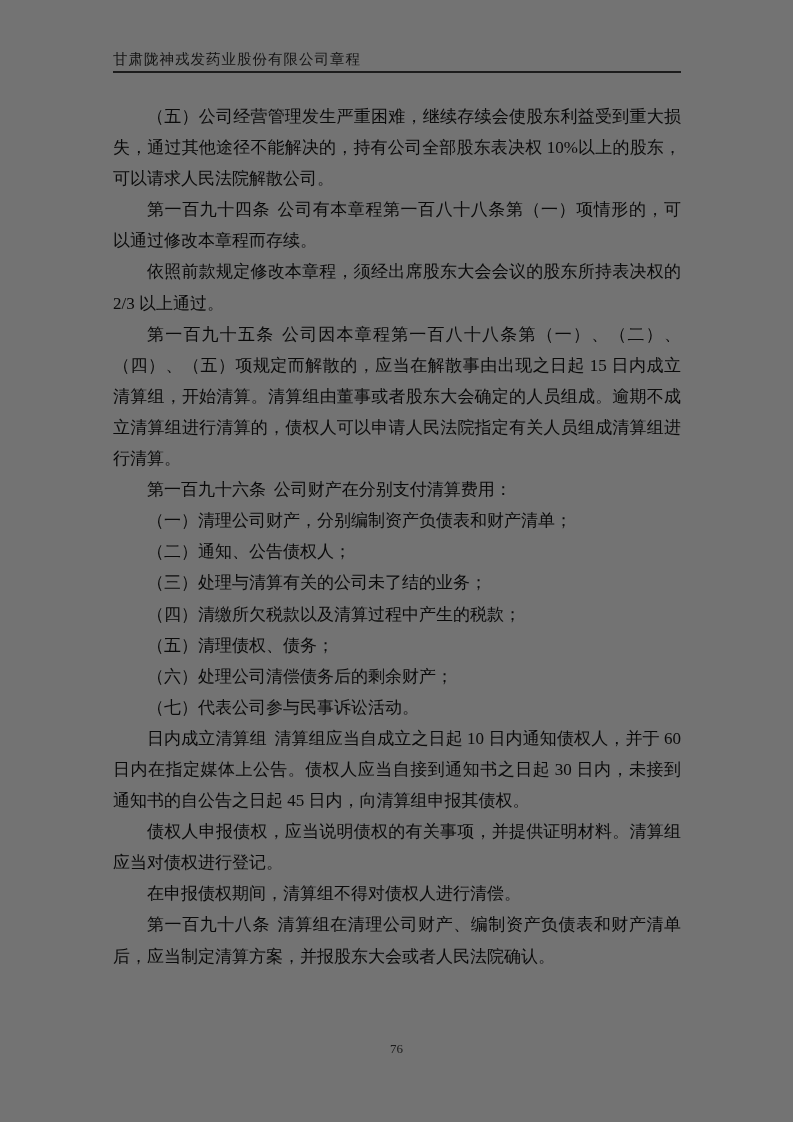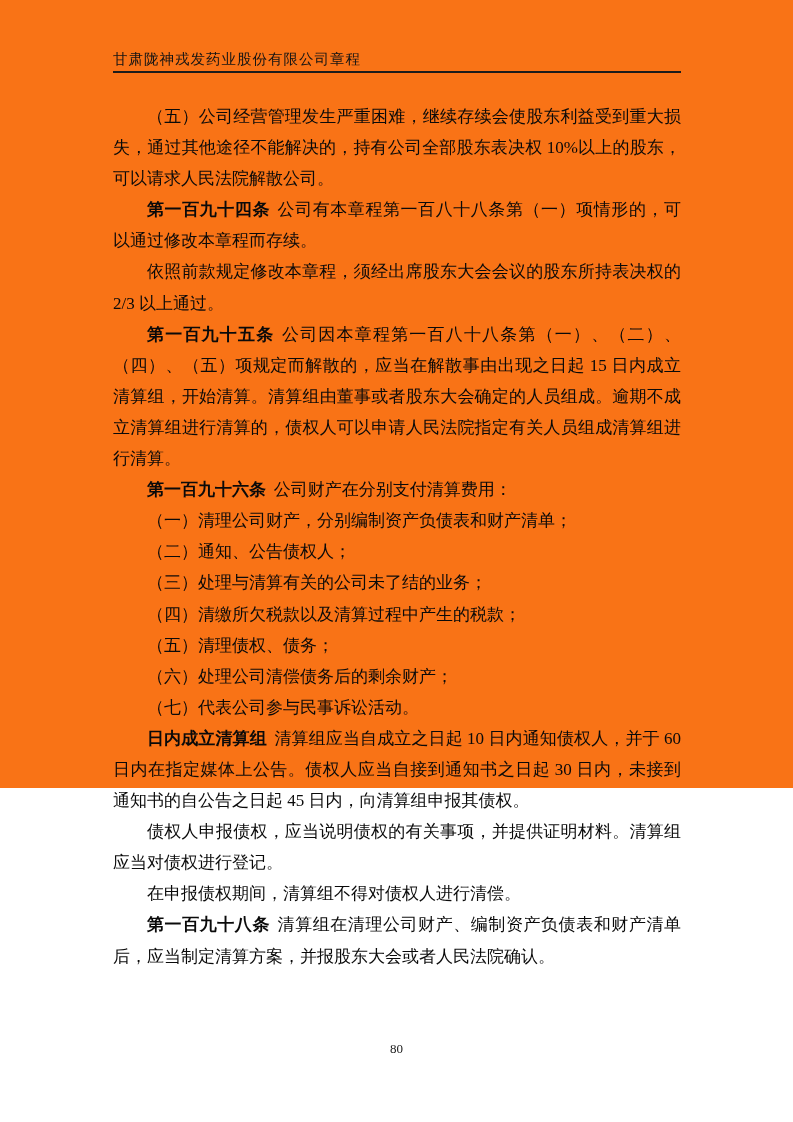--- a/index.html
+++ b/index.html
@@ -10,22 +10,22 @@
   body {
     width: 793px;
     height: 1122px;
     font-family: "Liberation Serif", "DejaVu Serif", serif;
     color: #000000;
     overflow: hidden;
   }
   .page {
     position: relative;
     width: 793px;
-    height: 788px;
-    background: #f97316;
+    height: 1122px;
+    background: #737373;
     box-sizing: border-box;
   }
   .doc-header {
     margin: 0 112px 0 113px;
     padding-top: 50px;
     padding-bottom: 3px;
     border-bottom: 2px solid #1c1c1c;
   }
   .doc-header .title {
     font-size: 14.5px;
@@ -39,21 +39,21 @@
     line-height: 31.1px;
     text-align: justify;
     color: #0a0a0a;
   }
   .content p {
     margin: 0;
     padding: 0;
     text-indent: 2em;
   }
   .content b.lead {
-    font-weight: bold;
+    font-weight: normal;
   }
   .content b.lead:not(:empty) {
     margin-right: 0.45em;
   }
   .page-number {
     position: absolute;
     top: 1041px;
     left: 0;
     width: 100%;
     text-align: center;
@@ -82,15 +82,15 @@
     <p><b class="lead"></b><span>（四）清缴所欠税款以及清算过程中产生的税款；</span></p>
     <p><b class="lead"></b><span>（五）清理债权、债务；</span></p>
     <p><b class="lead"></b><span>（六）处理公司清偿债务后的剩余财产；</span></p>
     <p><b class="lead"></b><span>（七）代表公司参与民事诉讼活动。</span></p>
     <p><b class="lead">日内成立清算组</b><span>清算组应当自成立之日起 10 日内通知债权人，并于 60 日内在指定媒体上公告。债权人应当自接到通知书之日起 30 日内，未接到通知书的自公告之日起 45 日内，向清算组申报其债权。</span></p>
     <p><b class="lead"></b><span>债权人申报债权，应当说明债权的有关事项，并提供证明材料。清算组应当对债权进行登记。</span></p>
     <p><b class="lead"></b><span>在申报债权期间，清算组不得对债权人进行清偿。</span></p>
     <p><b class="lead">第一百九十八条</b><span>清算组在清理公司财产、编制资产负债表和财产清单后，应当制定清算方案，并报股东大会或者人民法院确认。</span></p>
   </div>
 
-  <div class="page-number">80</div>
+  <div class="page-number">76</div>
 
 </div>
 
 </body></html>

